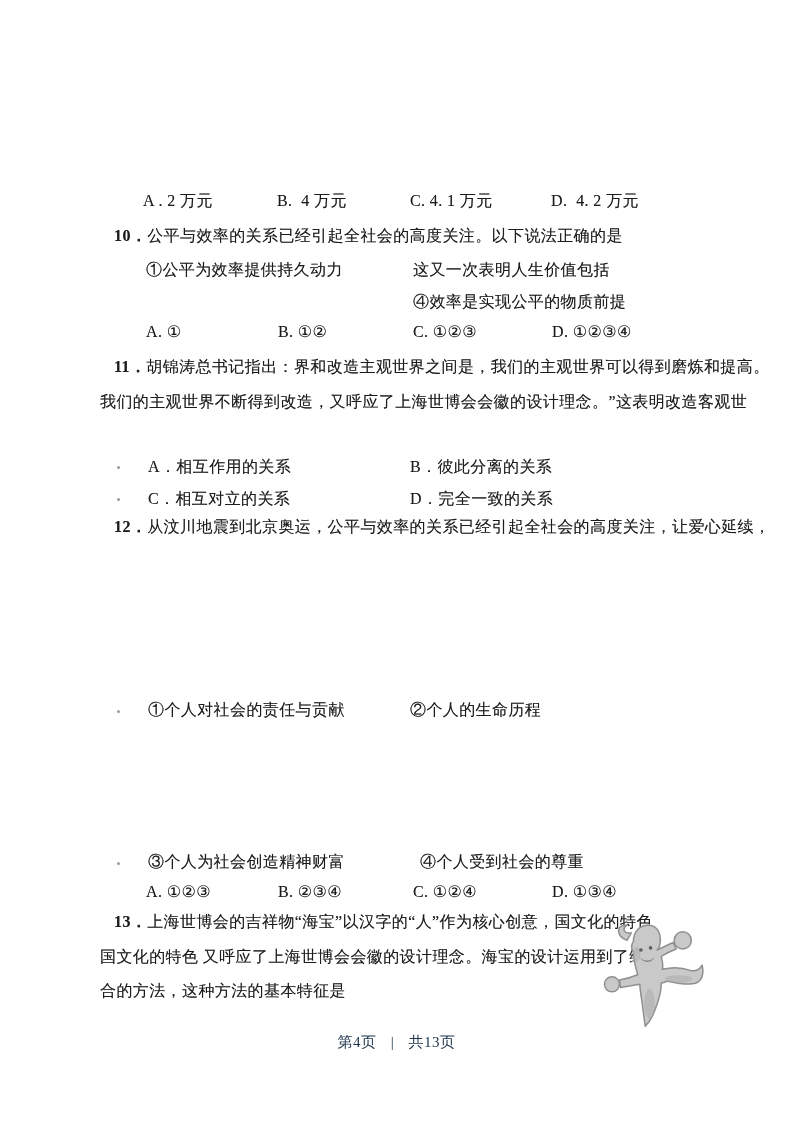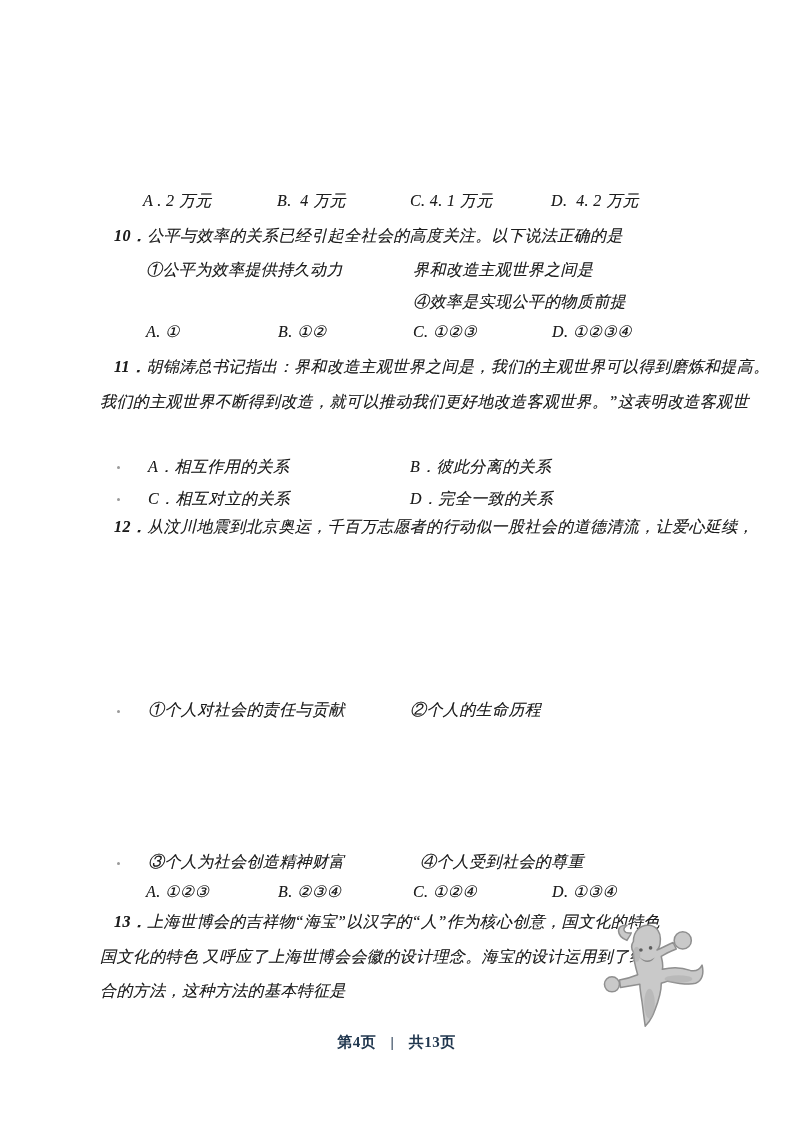--- a/index.html
+++ b/index.html
@@ -12,69 +12,68 @@
     font-family:"Liberation Serif", serif;
     color:#1c1c1c;
   }
   .ln{
     position:absolute;
     white-space:pre;
     font-size:16px;
     line-height:24px;
     letter-spacing:0.4px;
     text-shadow:0 0 0.5px rgba(30,30,30,0.45);
-    font-style:italic;
   }
   .qnum{font-weight:bold;text-align:center;}
   .dot{
     position:absolute;
     width:3px;height:3px;border-radius:50%;
     background:#9a9a9a;
   }
   .footer{
     position:absolute;left:0;right:0;top:1033px;
     text-align:center;
     font-size:15px;color:#21374f;
     letter-spacing:0.5px;
   }
-  .footer span{margin:0 5px;font-weight:bold;}
+  .footer span{margin:0 5px;}
   .mascot{
     position:absolute;left:598px;top:920px;
     width:118px;height:118px;
   }
 </style>
 </head>
 <body>
 
 <div class="sheet">
 
   <span class="ln" style="left:143px;top:189px">A . 2 万元</span>
   <span class="ln" style="left:277px;top:189px">B.  4 万元</span>
   <span class="ln" style="left:410px;top:189px">C. 4. 1 万元</span>
   <span class="ln" style="left:551px;top:189px">D.  4. 2 万元</span>
 
   <span class="ln" style="left:114px;top:224px"><span class="qnum">10．</span><span>公平与效率的关系已经引起全社会的高度关注。以下说法正确的是</span></span>
   <span class="ln" style="left:146px;top:258px">①公平为效率提供持久动力</span>
-  <span class="ln" style="left:413px;top:258px">界和改造主观世界之间是</span>
+  <span class="ln" style="left:413px;top:258px">这又一次表明人生价值包括</span>
   <span class="ln" style="left:413px;top:290px">④效率是实现公平的物质前提</span>
   <span class="ln" style="left:146px;top:320px">A. ①</span>
   <span class="ln" style="left:278px;top:320px">B. ①②</span>
   <span class="ln" style="left:413px;top:320px">C. ①②③</span>
   <span class="ln" style="left:552px;top:320px">D. ①②③④</span>
 
   <span class="ln" style="left:114px;top:355px"><span class="qnum">11．</span><span>胡锦涛总书记指出：界和改造主观世界之间是，我们的主观世界可以得到磨炼和提高。</span></span>
-  <span class="ln" style="left:100px;top:390px">我们的主观世界不断得到改造，就可以推动我们更好地改造客观世界。”这表明改造客观世</span>
+  <span class="ln" style="left:100px;top:390px">我们的主观世界不断得到改造，又呼应了上海世博会会徽的设计理念。”这表明改造客观世</span>
   <div class="dot" style="left:117px;top:466px"></div>
   <span class="ln" style="left:148px;top:455px">A．相互作用的关系</span>
   <span class="ln" style="left:410px;top:455px">B．彼此分离的关系</span>
   <div class="dot" style="left:117px;top:498px"></div>
   <span class="ln" style="left:148px;top:487px">C．相互对立的关系</span>
   <span class="ln" style="left:410px;top:487px">D．完全一致的关系</span>
 
-  <span class="ln" style="left:114px;top:515px"><span class="qnum">12．</span><span>从汶川地震到北京奥运，千百万志愿者的行动似一股社会的道德清流，让爱心延续，</span></span>
+  <span class="ln" style="left:114px;top:515px"><span class="qnum">12．</span><span>从汶川地震到北京奥运，公平与效率的关系已经引起全社会的高度关注，让爱心延续，</span></span>
   <div class="dot" style="left:117px;top:710px"></div>
   <span class="ln" style="left:148px;top:698px">①个人对社会的责任与贡献</span>
   <span class="ln" style="left:410px;top:698px">②个人的生命历程</span>
   <div class="dot" style="left:117px;top:862px"></div>
   <span class="ln" style="left:148px;top:850px">③个人为社会创造精神财富</span>
   <span class="ln" style="left:420px;top:850px">④个人受到社会的尊重</span>
   <span class="ln" style="left:146px;top:880px">A. ①②③</span>
   <span class="ln" style="left:278px;top:880px">B. ②③④</span>
   <span class="ln" style="left:413px;top:880px">C. ①②④</span>
   <span class="ln" style="left:552px;top:880px">D. ①③④</span>

